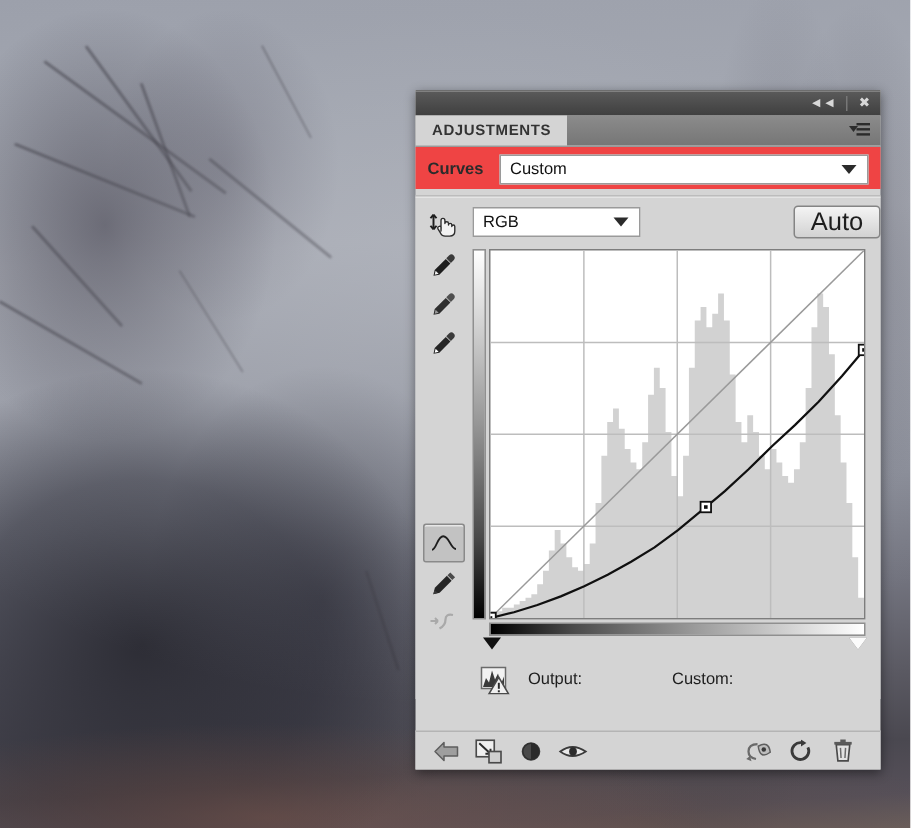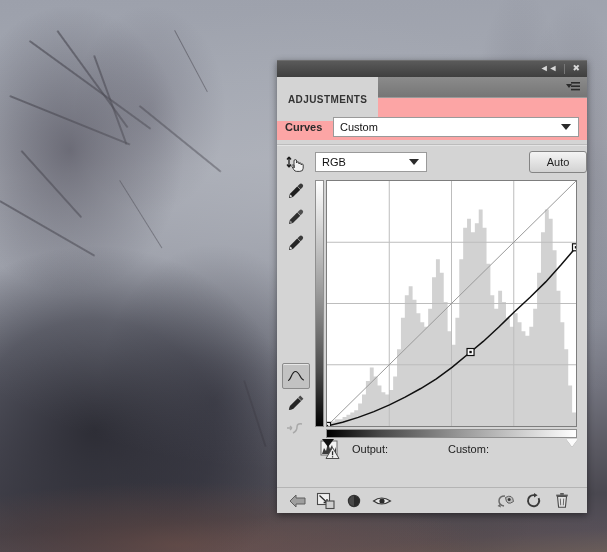--- a/index.html
+++ b/index.html
@@ -106,21 +106,21 @@
   #tabstrip {
     position: relative;
     height: 20px;
     background: linear-gradient(#8b8b8b, #767676);
     border-bottom: 1px solid #9a9a9a;
   }
   #tab-adjustments {
     position: absolute;
     left: 0; top: 0;
     height: 20px;
-    padding: 12px 11px;
+    padding: 0 11px;
     display: flex;
     align-items: center;
     background: #d4d4d4;
     font-size: 10px;
     font-weight: bold;
     color: #333;
     letter-spacing: 0.4px;
     cursor: pointer;
   }
   #panel-menu {
@@ -130,22 +130,22 @@
     width: 16px;
     height: 14px;
     cursor: pointer;
   }
 
   
   #preset-row {
     display: flex;
     align-items: center;
     height: 26px;
-    padding: 16px 8px 0 8px;
-    background: #fca5a5;
+    padding: 2px 8px 0 8px;
+    background: #ef4444;
   }
   #curves-label {
     font-size: 11px;
     font-weight: bold;
     color: #2b2b2b;
     width: 48px;
   }
   .combo {
     position: relative;
     flex: 1;
@@ -216,21 +216,21 @@
     margin-bottom: 6px;
   }
   #channel-combo {
     width: 104px;
     flex: none;
   }
   #auto-btn {
     margin-left: auto;
     width: 56px;
     height: 20px;
-    font-size: 11px;
+    font-size: 17px;
     color: #1d1d1d;
     background: linear-gradient(#f4f4f4, #d2d2d2);
     border: 1px solid #848484;
     border-radius: 3px;
     display: flex;
     align-items: center;
     justify-content: center;
     cursor: pointer;
   }
 
@@ -284,21 +284,21 @@
     border-top: 8px solid #fbfbfb;
     filter: drop-shadow(0 0 0.5px #6a6a6a);
     cursor: pointer;
   }
 
   
   #readout-row {
     display: flex;
     align-items: center;
     height: 26px;
-    margin-top: 0;
+    margin-top: 18px;
     padding-left: 5px;
   }
   #hist-warn-icon { width: 22px; height: 20px; margin-right: 10px; }
   .ro-label {
     font-size: 11px;
     color: #1d1d1d;
   }
   #output-label { width: 96px; }
   .ro-value { font-size: 11px; color: #1d1d1d; min-width: 28px; }
 

